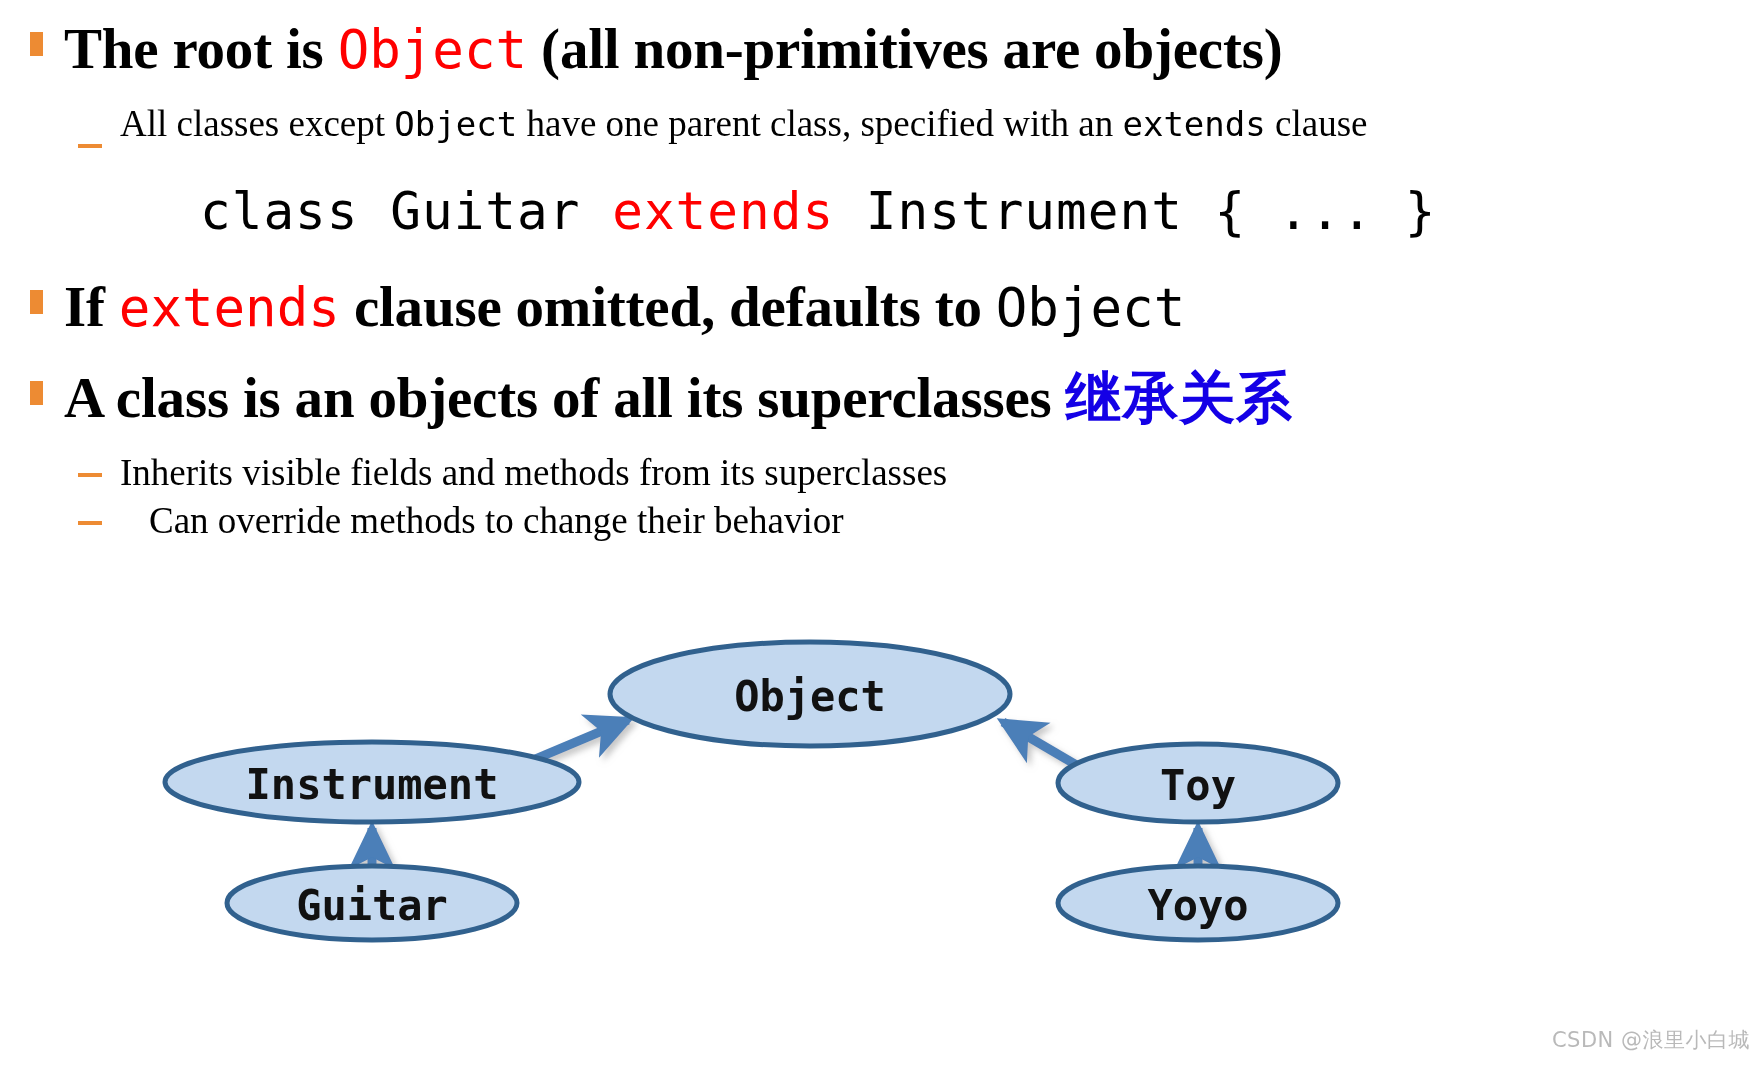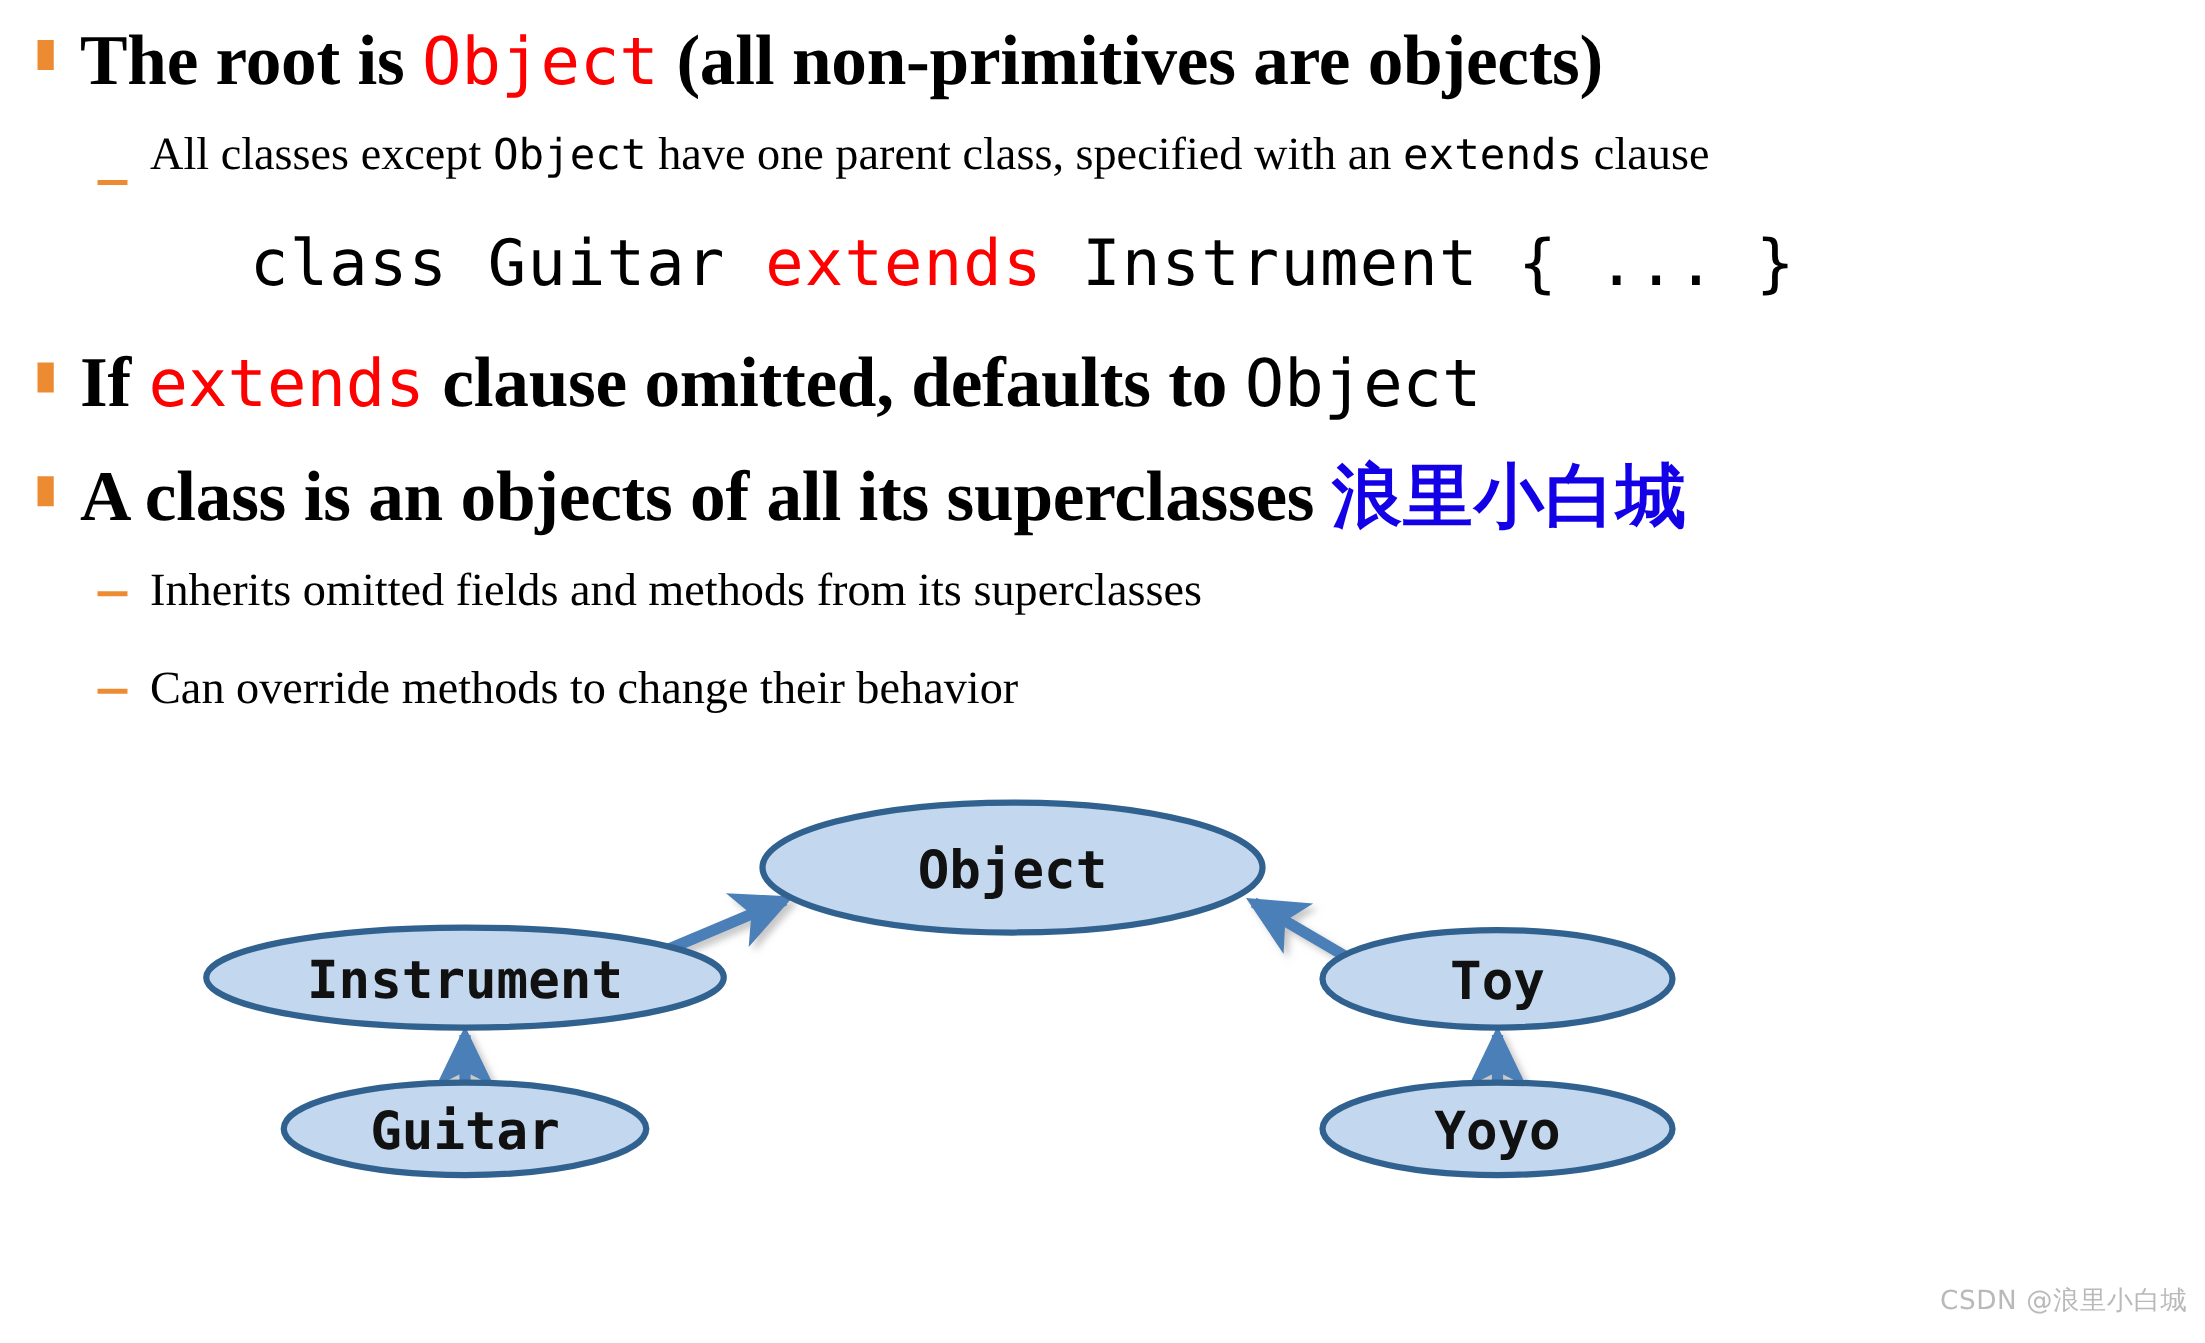--- a/index.html
+++ b/index.html
@@ -137,29 +137,29 @@
 
   <div class="code-line" style="margin-top:34px;"><span>class Guitar </span><span class="red">extends</span><span> Instrument { ... }</span></div>
 
   <div class="lvl1" style="margin-top:35px;">
     <span class="sq"></span>
     <span class="txt"><span>If </span><span class="mono red">extends</span><span> clause omitted, defaults to </span><span class="mono">Object</span></span>
   </div>
 
   <div class="lvl1" style="margin-top:30px;">
     <span class="sq"></span>
-    <span class="txt"><span>A class is an objects of all its superclasses  </span><span class="blue-cn">浪里小白城</span></span>
+    <span class="txt"><span>A class is an objects of all its superclasses  </span><span class="blue-cn">继承关系</span></span>
   </div>
 
   <div class="lvl2" style="margin-top:20px;">
     <span class="dash"></span>
-    <span class="txt"><span>Inherits omitted fields and methods from its superclasses</span></span>
-  </div>
-
-  <div class="lvl2" style="margin-top:30px;">
+    <span class="txt"><span>Inherits visible fields and methods from its superclasses</span></span>
+  </div>
+
+  <div class="lvl2" style="margin-top:0;gap:29px;">
     <span class="dash"></span>
     <span class="txt"><span>Can override methods to change their behavior</span></span>
   </div>
 
 </div>
 
 <div class="diagram">
   <svg width="1764" height="430" viewBox="0 0 1764 430" xmlns="http://www.w3.org/2000/svg">
     <defs>
       <filter id="dropsh" x="-60%" y="-60%" width="240%" height="240%">

